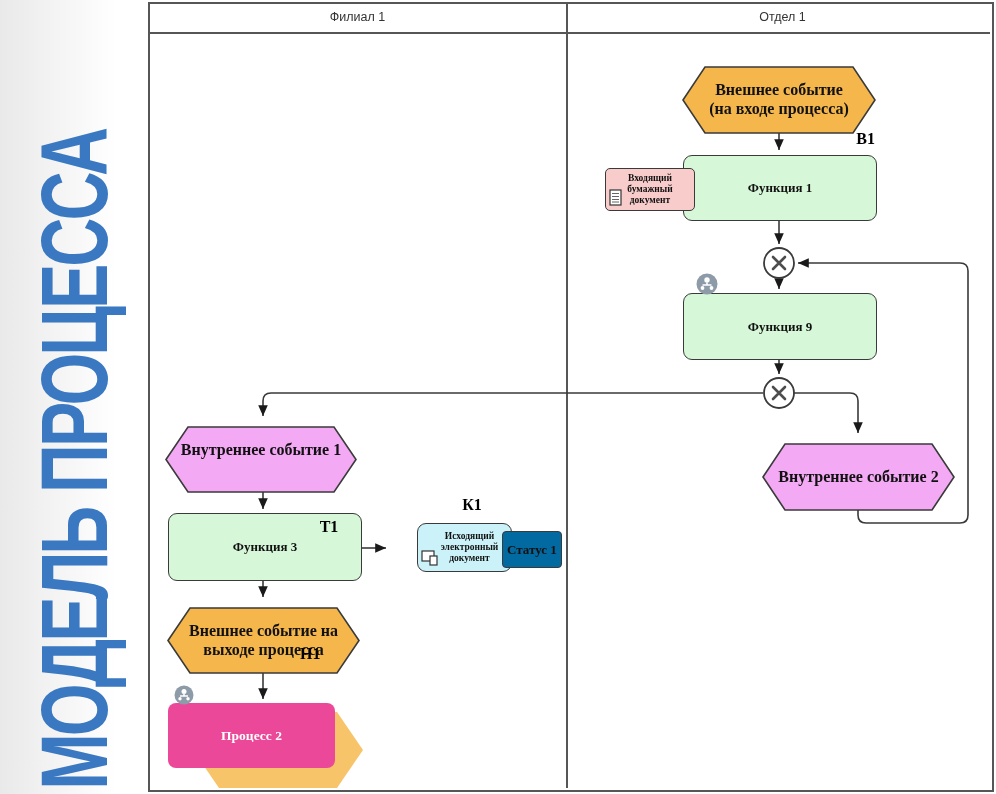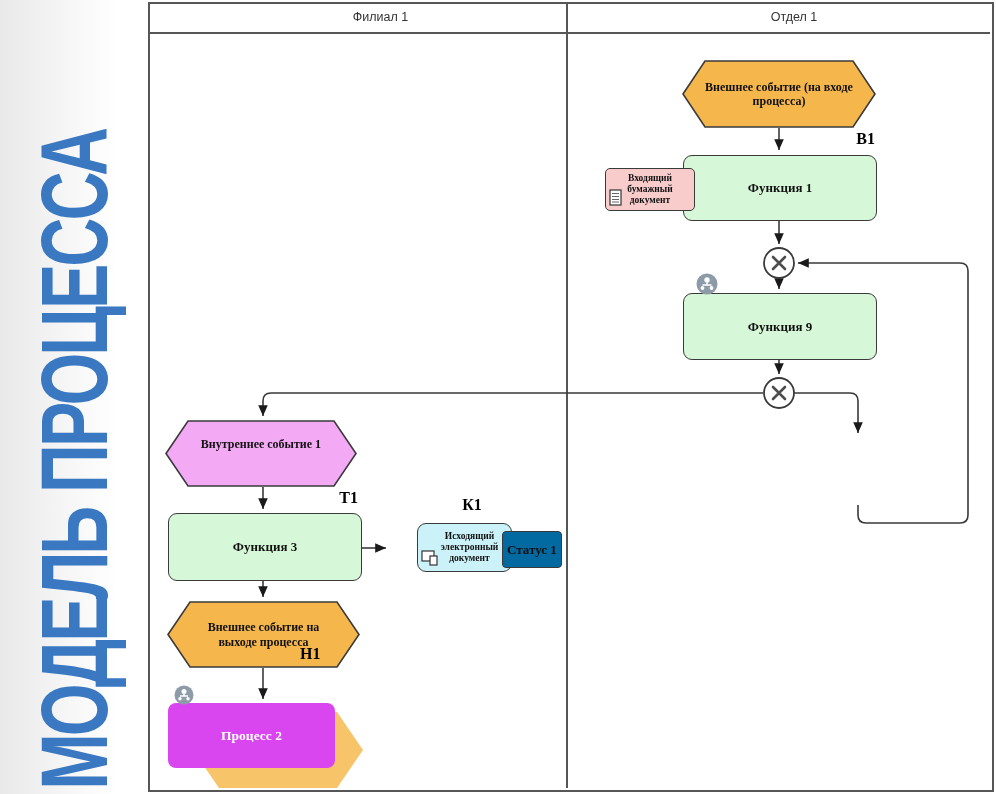--- a/index.html
+++ b/index.html
@@ -16,59 +16,59 @@
               font-weight:bold;font-size:68px;letter-spacing:-3px;
               color:#3A79C2;}
 
   
   #frame{position:absolute;left:148px;top:2px;width:842px;height:786px;
          border:2px solid #565656;background:transparent;}
   #header-row{position:absolute;left:148px;top:2px;width:842px;height:30px;
               border-bottom:2px solid #565656;display:flex;}
   .header-cell{display:flex;align-items:center;justify-content:center;
                font-family:"Liberation Sans",sans-serif;font-size:12.5px;color:#333;}
-  #header-cell-1{width:419px;margin-left:23px;}
+  #header-cell-1{width:419px;}
   #header-cell-2{flex:1;padding-left:8px;}
   #lane-divider{position:absolute;left:566px;top:2px;width:2px;height:786px;background:#565656;}
 
   
   #edges{position:absolute;left:0;top:0;width:996px;height:794px;z-index:2;}
 
   
   .node{position:absolute;z-index:3;display:flex;align-items:center;justify-content:center;
         text-align:center;font-weight:bold;color:#111;}
   .node svg.hex-shape{position:absolute;left:0;top:0;}
   .node .lbl{position:relative;z-index:1;line-height:1.18;}
 
-  .event-node{font-size:12px;}
+  .event-node{font-size:16px;margin-top:6px;}
   .event-node .lbl{width:78%;}
   .function-node{background:#D7F8D8;border:1.6px solid #3a3a3a;border-radius:9px;font-size:13px;}
   .doc-node{border:1.6px solid #3a3a3a;font-size:9.5px;margin-left:27px;}
   #n-doc-paper{background:#F8CCCB;border-radius:5px;}
   #n-doc-el{background:#CBF2F8;border-radius:9px;}
   #n-status{background:#0369a1;border:1.6px solid #3a3a3a;border-radius:4px;font-size:13px;}
-  #n-process2{background:#d946ef;border:none;border-radius:8px;color:#fff;font-size:13.5px;}
+  #n-process2{background:#ec4899;border:none;border-radius:8px;color:#fff;font-size:13.5px;}
 
   
   #n-ev-in      {left:682px;top:60px;width:194px;height:68px;}
   #n-func1      {left:683px;top:155px;width:192px;height:64px;}
   #n-doc-paper  {left:578px;top:168px;width:88px;height:41px;}
   #n-func2      {left:683px;top:293px;width:192px;height:65px;}
   #n-ev-int2    {left:762px;top:437px;width:193px;height:68px;}
   #n-ev-int1    {left:165px;top:420px;width:192px;height:48px;}
   #n-func3      {left:168px;top:513px;width:192px;height:66px;}
   #n-doc-el     {left:390px;top:523px;width:95px;height:49px;padding-left:10px;box-sizing:border-box;}
   #n-status     {left:502px;top:531px;width:58px;height:35px;}
   #n-ev-out     {left:167px;top:601px;width:193px;height:67px;}
   #n-process2   {left:168px;top:703px;width:167px;height:65px;}
 
   
   .tag-label{position:absolute;z-index:4;font-weight:bold;font-size:16px;color:#000;}
   #tag-b1{left:820px;top:130px;width:55px;text-align:right;}
-  #tag-t1{left:300px;top:489px;width:58px;text-align:right;}
+  #tag-t1{left:300px;top:518px;width:58px;text-align:center;}
   #tag-k1{left:440px;top:496px;width:64px;text-align:center;}
   #tag-h1{left:300px;top:645px;width:60px;}
 
   
   .corner-icon{position:absolute;z-index:5;}
   #icon-org-1{left:696px;top:273px;}
   #icon-org-2{left:174px;top:685px;}
   .doc-icon{position:absolute;z-index:2;}
   #icon-paper{left:3px;bottom:3px;}
   #icon-elec{left:3px;bottom:4px;}
@@ -153,20 +153,26 @@
     <div class="lbl">Функция 9</div>
   </div>
   <svg class="corner-icon" id="icon-org-1" width="22" height="22">
     <circle cx="11" cy="11" r="10.5" fill="#8D9BA8"></circle>
     <circle cx="11" cy="7" r="2.7" fill="#fff"></circle>
     <path d="M11,9.5 V12 M6.5,12 H15.5" stroke="#fff" stroke-width="1.6" fill="none"></path>
     <circle cx="6.5" cy="15" r="1.9" fill="#fff"></circle>
     <circle cx="15.5" cy="15" r="1.9" fill="#fff"></circle>
   </svg>
 
+  <div class="node event-node" id="n-ev-int2">
+    <svg class="hex-shape" width="193" height="68">
+      <polygon points="1,34 23,1 170,1 192,34 170,67 23,67" fill="#F4A9F5" stroke="#3a3a3a" stroke-width="1.6"></polygon>
+    </svg>
+    <div class="lbl" style="width:90%">Внутреннее событие 2</div>
+  </div>
 
   <div class="node event-node" id="n-ev-int1">
     <svg class="hex-shape" width="192" height="67">
       <polygon points="1,33.5 23,1 169,1 191,33.5 169,66 23,66" fill="#F4A9F5" stroke="#3a3a3a" stroke-width="1.6"></polygon>
     </svg>
     <div class="lbl" style="width:90%">Внутреннее событие 1</div>
   </div>
   <div class="tag-label" id="tag-t1">T1</div>
 
   <div class="node function-node" id="n-func3">

